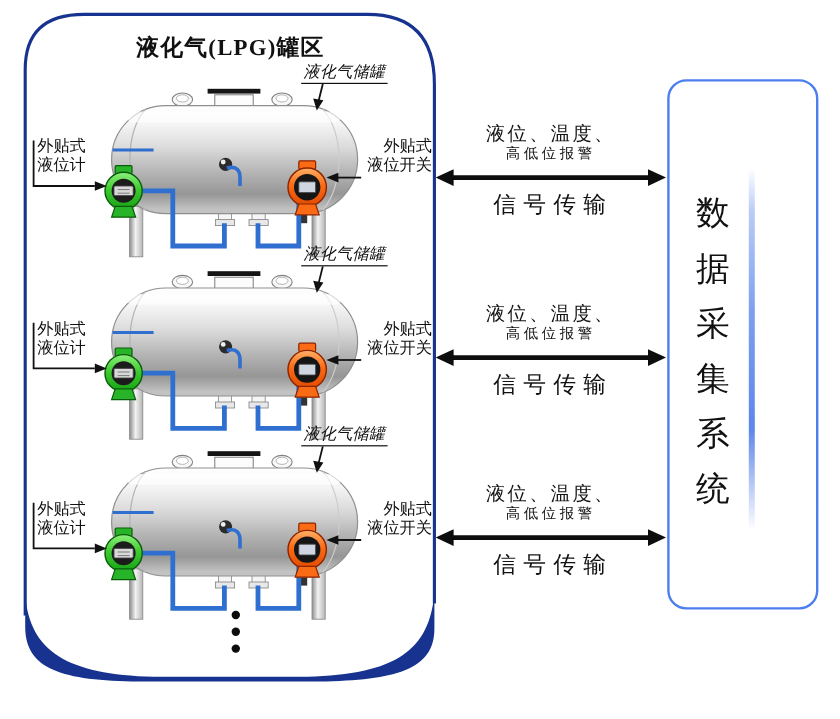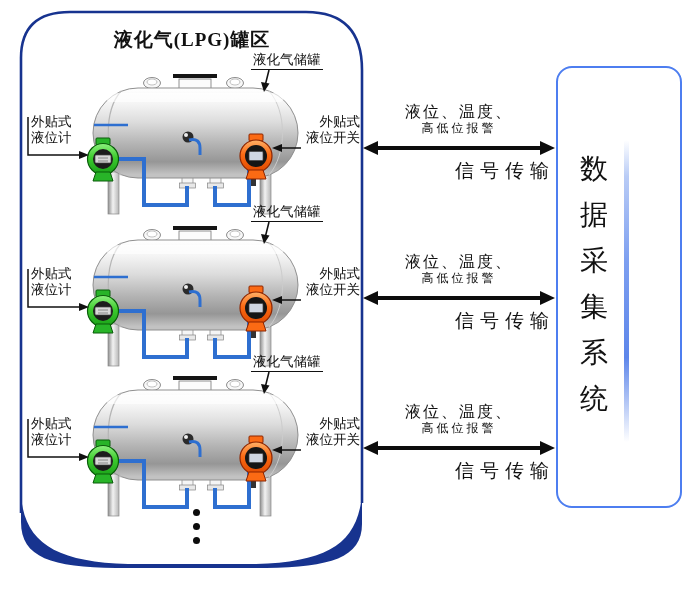--- a/index.html
+++ b/index.html
@@ -13,43 +13,43 @@
 
   .area-title{left:20px;top:27px;width:344px;text-align:center;
               font-size:19px;font-weight:bold;letter-spacing:1px;}
 
   
   .tank-row{position:absolute;left:22px;width:340px;height:162px;}
   .row1{top:56px;} .row2{top:208px;} .row3{top:358px;}
   .tank-svg{position:absolute;left:0;top:0;width:340px;height:162px;overflow:visible;}
 
   .lbl{position:absolute;font-size:13.5px;line-height:16px;white-space:pre-line;}
-  .lbl-tank{left:229px;top:-4px;border-bottom:1.5px solid #111;padding:0 2px 1px 2px;}
+  .lbl-tank{left:229px;top:-4px;border-bottom:1.5px solid #111;padding:0 2px 1px 2px;font-style:italic;}
   .lbl-gauge{left:9px;top:58px;text-align:left;}
   .lbl-switch{left:276px;top:58px;width:62px;text-align:right;}
 
   
   .dot{position:absolute;width:7px;height:7px;border-radius:50%;background:#0c0c0c;left:193px;}
   .d1{top:509px;} .d2{top:523px;} .d3{top:537px;}
 
   
   .sig{position:absolute;left:363px;width:192px;height:84px;text-align:center;}
   .s1{top:102px;} .s2{top:252px;} .s3{top:402px;}
   .sig .l1{position:absolute;top:0;left:0;width:192px;font-size:16px;letter-spacing:2px;}
   .sig .l2{position:absolute;top:18px;left:0;width:192px;font-size:12px;letter-spacing:3px;}
   .sig .arr{position:absolute;top:38px;left:0;}
-  .sig .cap{position:absolute;top:56px;left:0;width:192px;font-size:19px;letter-spacing:6px;padding-left:4px;box-sizing:border-box;text-align:right;}
+  .sig .cap{position:absolute;top:56px;left:0;width:192px;font-size:19px;letter-spacing:6px;padding-left:4px;box-sizing:border-box;}
 
   
   .das-box{left:556px;top:66px;width:126px;height:442px;box-sizing:border-box;
            border:2px solid #4d7ef0;border-radius:16px;background:#fff;}
   .das-divider{position:absolute;left:66px;top:72px;width:5px;height:302px;border-radius:3px;
        background:linear-gradient(180deg,rgba(140,170,245,0) 0%,#b9ccf6 12%,#7d9ff0 40%,#5d86ea 72%,rgba(120,150,240,0) 100%);}
   .v-text{position:absolute;word-break:break-all;text-align:center;}
-  .das-system{left:19px;top:78px;width:34px;font-size:28px;line-height:46px;}
+  .das-system{left:19px;top:88px;width:34px;font-size:28px;line-height:46px;}
   .das-client{left:77px;top:166px;width:34px;font-size:32px;line-height:37px;}
 </style>
 </head>
 <body>
 
 <div class="scene">
 
   <svg width="0" height="0" style="position:absolute" aria-hidden="true">
     <defs>
       <linearGradient id="tankGrad" x1="0" y1="0" x2="0" y2="1">

